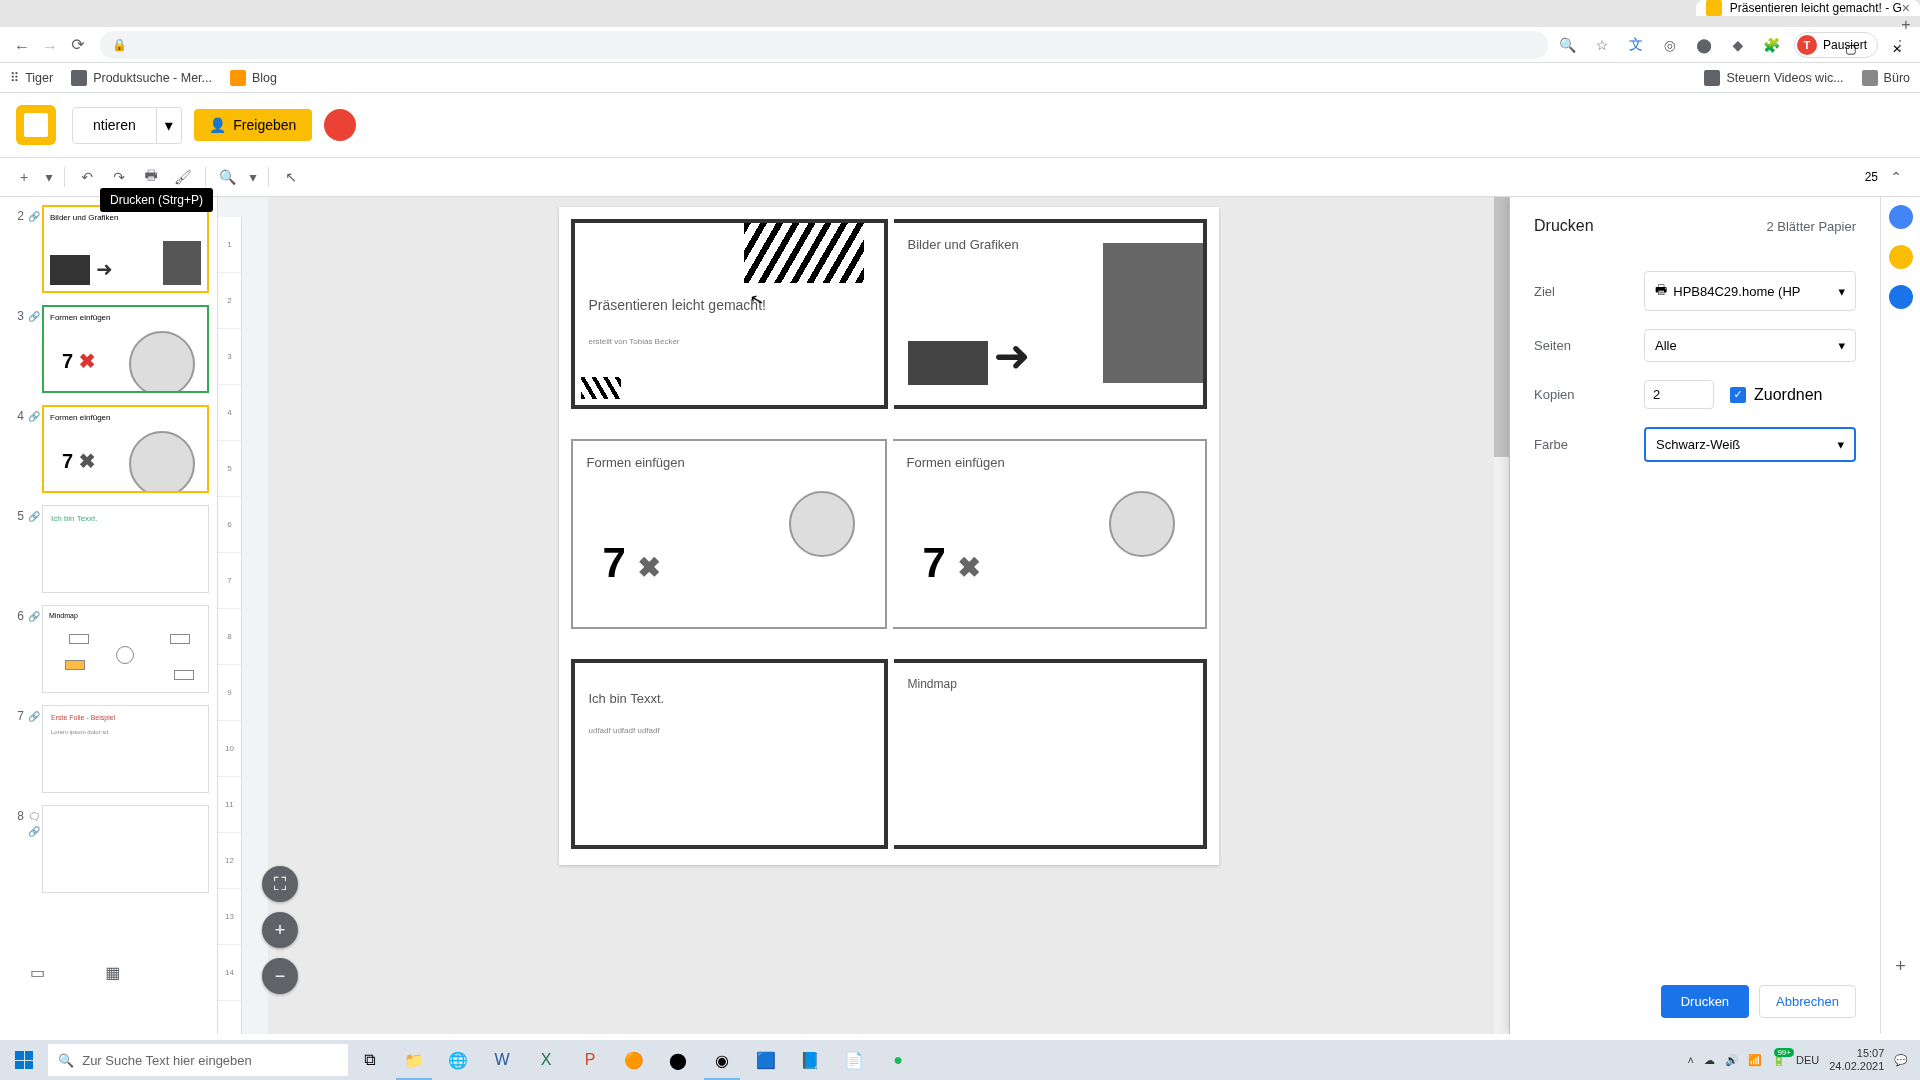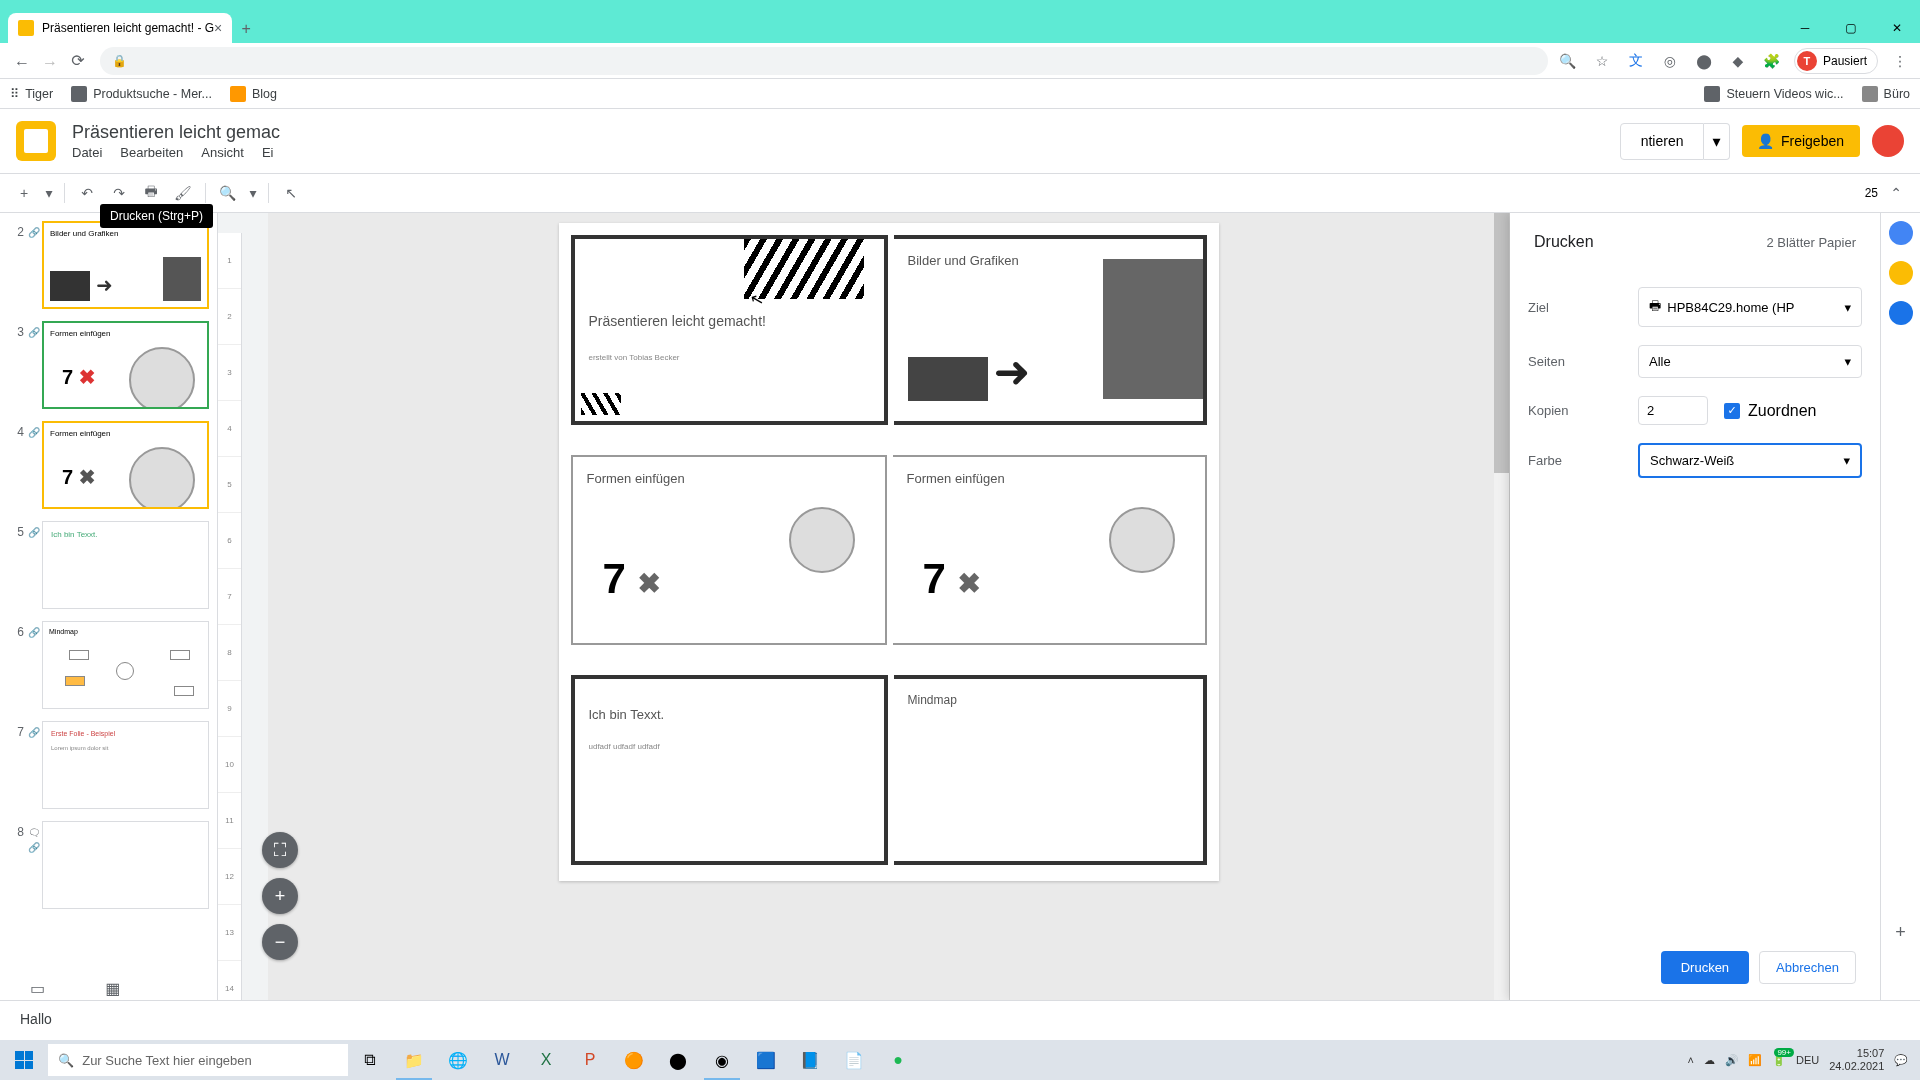--- a/index.html
+++ b/index.html
@@ -1,19 +1,19 @@
 <!DOCTYPE html>
 <html><head>
 <meta charset="utf-8">
 <style>
 * { margin: 0; padding: 0; box-sizing: border-box; font-family: 'Segoe UI', Arial, sans-serif; }
 body { width: 1920px; height: 1080px; overflow: hidden; background: #fff; position: relative; }
 
 
-.browser-top { height: 43px; background: #5eead4; display: flex; align-items: flex-end; }
+.browser-top { height: 27px; background: #e5e5e5; display: flex; align-items: flex-end; flex-direction: column; }
 .tab { background: #fff; height: 30px; border-radius: 8px 8px 0 0; display: flex; align-items: center; padding: 0 10px; margin-left: 8px; font-size: 12px; min-width: 220px; }
 .tab-favicon { width: 16px; height: 16px; background: #fbbc04; border-radius: 2px; margin-right: 8px; }
 .tab-close { margin-left: auto; color: #5f6368; font-size: 14px; cursor: pointer; }
 .new-tab { width: 28px; height: 28px; display: flex; align-items: center; justify-content: center; font-size: 16px; color: #5f6368; cursor: pointer; }
 .window-controls { margin-left: auto; display: flex; }
 .window-controls div { width: 46px; height: 30px; display: flex; align-items: center; justify-content: center; color: #000; font-size: 12px; cursor: pointer; }
 
 .addr-bar { height: 36px; background: #fff; display: flex; align-items: center; padding: 0 8px; border-bottom: 1px solid #dadce0; }
 .nav-btn { width: 28px; height: 28px; display: flex; align-items: center; justify-content: center; color: #5f6368; cursor: pointer; border-radius: 50%; font-size: 16px; }
 .url-field { flex: 1; background: #f1f3f4; border-radius: 14px; height: 28px; display: flex; align-items: center; padding: 0 12px; margin: 0 8px; font-size: 13px; color: #5f6368; }
@@ -72,21 +72,21 @@
 .print-page { width:660px; background:#fff; margin:10px auto; box-shadow:0 1px 3px rgba(0,0,0,0.2); padding:12px;}
 .pp-slide-row { display:flex; gap:6px; margin-bottom:30px;}
 .pp-slide { flex:1; height:190px; border:4px solid #333; background:#fff; position:relative; padding:14px; font-size:11px;}
 .pp-slide.light-border { border:2px solid #999;}
 
 
 .print-dialog { position:absolute; top:0; right:0; width:370px; height:100%; background:#fff; box-shadow:-2px 0 10px rgba(0,0,0,0.15); z-index:100; display:flex; flex-direction:column;}
 .print-header { padding:20px 24px 10px; display:flex; justify-content:space-between; align-items:center;}
 .print-title { font-size:16px; color:#202124;}
 .print-info { font-size:13px; color:#5f6368;}
-.print-body { flex:1; padding:8px 18px; overflow:auto;}
+.print-body { flex:1; padding:8px 24px; overflow:auto;}
 .print-row { display:flex; align-items:center; margin:18px 0;}
 .print-label { width:110px; font-size:13px; color:#5f6368;}
 .print-control { flex:1;}
 .dropdown { width:100%; border:1px solid #dadce0; border-radius:4px; padding:8px 10px; font-size:13px; display:flex; align-items:center; justify-content:space-between; cursor:pointer;}
 .dropdown.focused { border:2px solid #1a73e8;}
 .text-input { width:70px; border:1px solid #dadce0; border-radius:4px; padding:6px 8px; font-size:13px;}
 .checkbox-row { display:flex; align-items:center; gap:8px;}
 .checkbox { width:16px;height:16px;border:2px solid #1a73e8;background:#1a73e8;display:flex;align-items:center;justify-content:center;color:#fff;font-size:11px;border-radius:2px;}
 .more-settings { padding:16px 0; border-top:1px solid #dadce0;display:flex;justify-content:space-between;align-items:center;font-size:13px;color:#3c4043;cursor:pointer; margin-top:12px;}
 .print-footer { padding:16px 24px; display:flex; justify-content:flex-end; gap:10px;}
@@ -181,29 +181,20 @@
   </div>
   <div class="bookmark">
     <div class="bookmark-icon" style="background:#888;"></div>
     <span>Büro</span>
   </div>
 </div>
 
 <div class="slides-app">
   <div class="slides-header">
     <div class="slides-logo"></div>
-    <div class="title-area">
-      <div class="doc-title">Präsentieren leicht gemac</div>
-      <div class="menu-row">
-        <span>Datei</span>
-        <span>Bearbeiten</span>
-        <span>Ansicht</span>
-        <span>Ei</span>
-      </div>
-    </div>
     <div class="top-actions">
       <div style="display:flex;">
         <div class="btn-ntieren">
             <span>ntieren</span>
           </div>
         <div class="btn-dropdown">▾</div>
       </div>
       <div class="btn-share">
         <span>👤</span>
         <span>Freigeben</span>
@@ -442,23 +433,20 @@
     <div class="right-panel">
       <div class="right-icon" style="background:#4285f4;"></div>
       <div class="right-icon" style="background:#fbbc04;"></div>
       <div class="right-icon" style="background:#1a73e8;"></div>
       <div style="flex:1;"></div>
       <div class="right-icon" style="display:flex;align-items:center;justify-content:center;font-size:18px;color:#5f6368;">+</div>
       <div style="height:40px;"></div>
     </div>
   </div>
 
-  <div class="speaker-notes">
-    <span>Hallo</span>
-  </div>
 
   <div style="position:absolute;bottom:52px;left:30px;display:flex;gap:60px;">
     <span style="color:#5f6368;">▭</span>
     <span style="color:#5f6368;">▦</span>
   </div>
   <div style="position:absolute;bottom:52px;right:60px;display:flex;gap:12px;align-items:center;">
     <div style="width:32px;height:32px;border:1px solid #dadce0;border-radius:4px;display:flex;align-items:center;justify-content:center;background:#f1f3f4;">✦</div>
     <span style="color:#5f6368;">‹</span>
     <span style="color:#5f6368;">›</span>
   </div>

